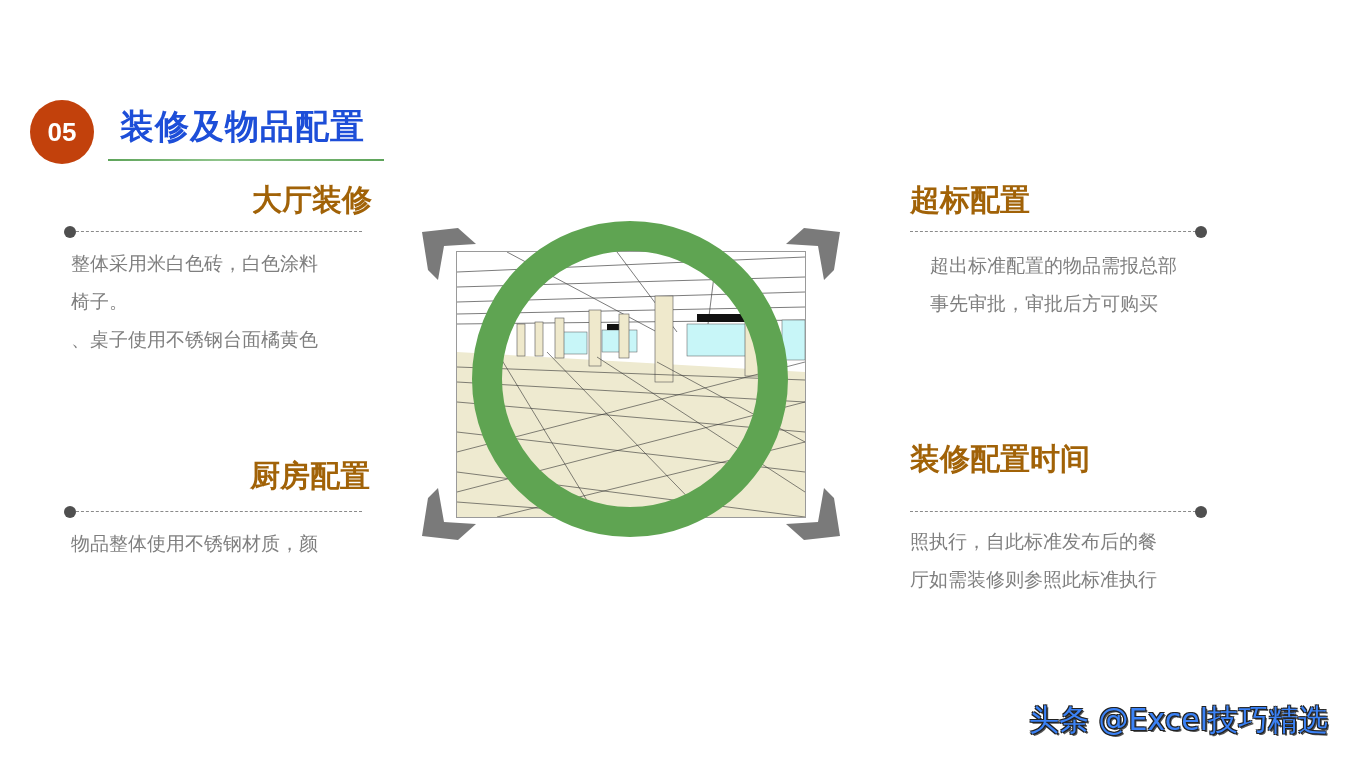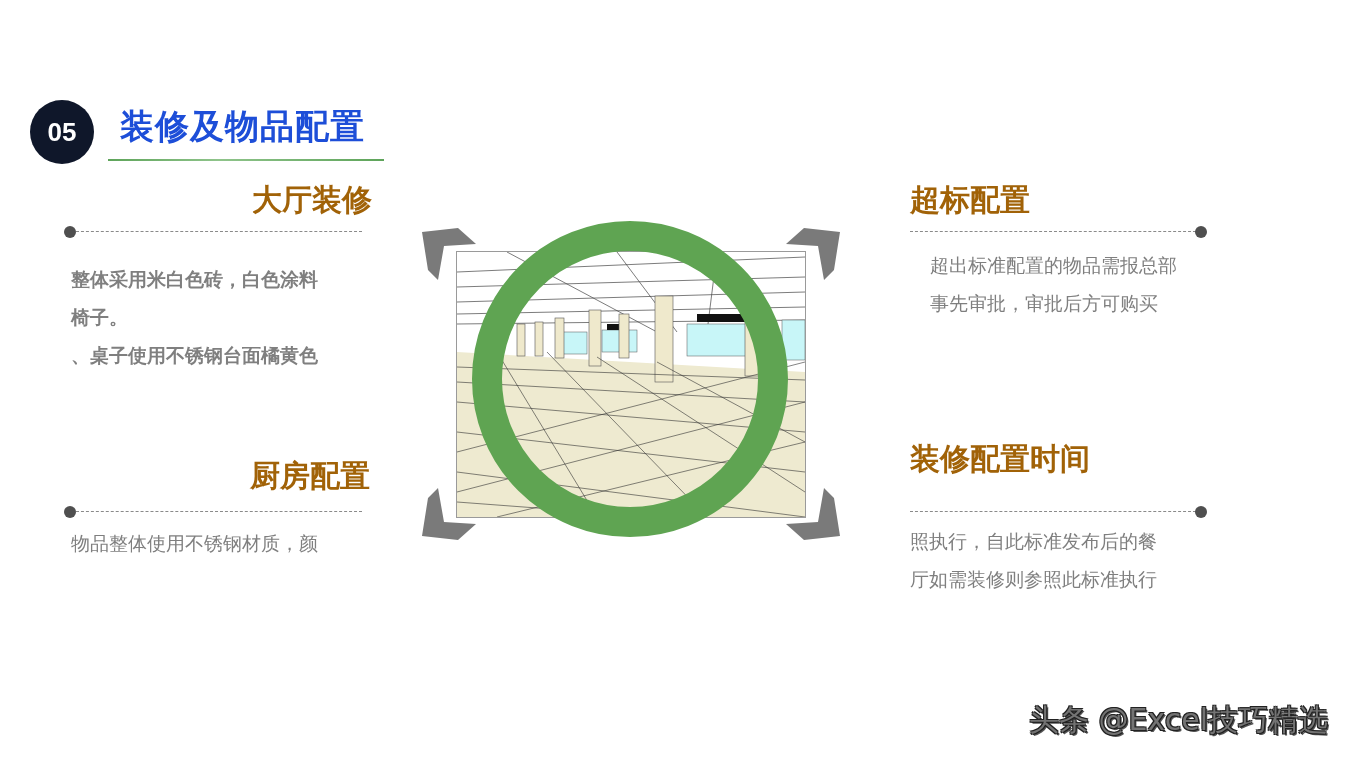--- a/index.html
+++ b/index.html
@@ -6,21 +6,21 @@
     body {
       width:1350px; height:759px; position:relative; overflow:hidden;
       background:#ffffff;
       font-family:"DejaVu Sans", sans-serif;
     }
     .abs { position:absolute; }
 
     
     .badge {
       left:30px; top:100px; width:64px; height:64px; border-radius:50%;
-      background:#0f172a; color:#ffffff;
+      background:#c2410c; color:#ffffff;
       display:flex; align-items:center; justify-content:center;
       font-family:"Liberation Sans", sans-serif; font-weight:bold; font-size:26px;
     }
     .page-title {
       left:120px; top:104px; font-size:34px; font-weight:bold; color:#1d4ed8;
       letter-spacing:1px; font-family:"DejaVu Sans", sans-serif;
     }
     .title-rule {
       left:108px; top:159px; width:276px; height:2px;
       background:linear-gradient(90deg,#5ea45a 0%, #8fc48b 40%, #5ea45a 100%);
@@ -49,39 +49,39 @@
       border:1px solid #9a9a9a; background:#ffffff; overflow:hidden;
     }
     .ring {
       left:472px; top:221px; width:316px; height:316px;
       box-sizing:border-box; border-radius:50%;
       border:30px solid #5fa452;
     }
 
     
     .watermark {
-      right:22px; top:700px; font-size:30px; color:#737373;
+      right:22px; top:700px; font-size:30px; color:#3b82f6;
       font-family:"DejaVu Sans", sans-serif;
       text-shadow: -1px -1px 0 #222, 1px -1px 0 #222, -1px 1px 0 #222, 1px 1px 0 #222, 2px 2px 0 #555;
       letter-spacing:0px;
     }
   </style>
 </head>
 <body>
 
 <div class="abs badge">
   <span>05</span>
 </div>
 <div class="abs page-title">装修及物品配置</div>
 <div class="abs title-rule"></div>
 
 <div class="abs sec-title right-align" style="left:180px; top:180px; width:192px;">大厅装修</div>
 <div class="abs dot" style="left:64px; top:226px;"></div>
 <div class="abs rule" style="left:76px; top:231px; width:286px;"></div>
-<div class="abs sec-body" style="left:71px; top:260px; width:300px;font-weight:bold;">
+<div class="abs sec-body" style="left:71px; top:244px; width:300px;">
   <div>整体采用米白色砖，白色涂料</div>
   <div>椅子。</div>
   <div>、桌子使用不锈钢台面橘黄色</div>
 </div>
 
 <div class="abs sec-title right-align" style="left:180px; top:456px; width:190px;">厨房配置</div>
 <div class="abs dot" style="left:64px; top:506px;"></div>
 <div class="abs rule" style="left:76px; top:511px; width:286px;"></div>
 <div class="abs sec-body" style="left:71px; top:524px; width:300px;">
   <div>物品整体使用不锈钢材质，颜</div>

